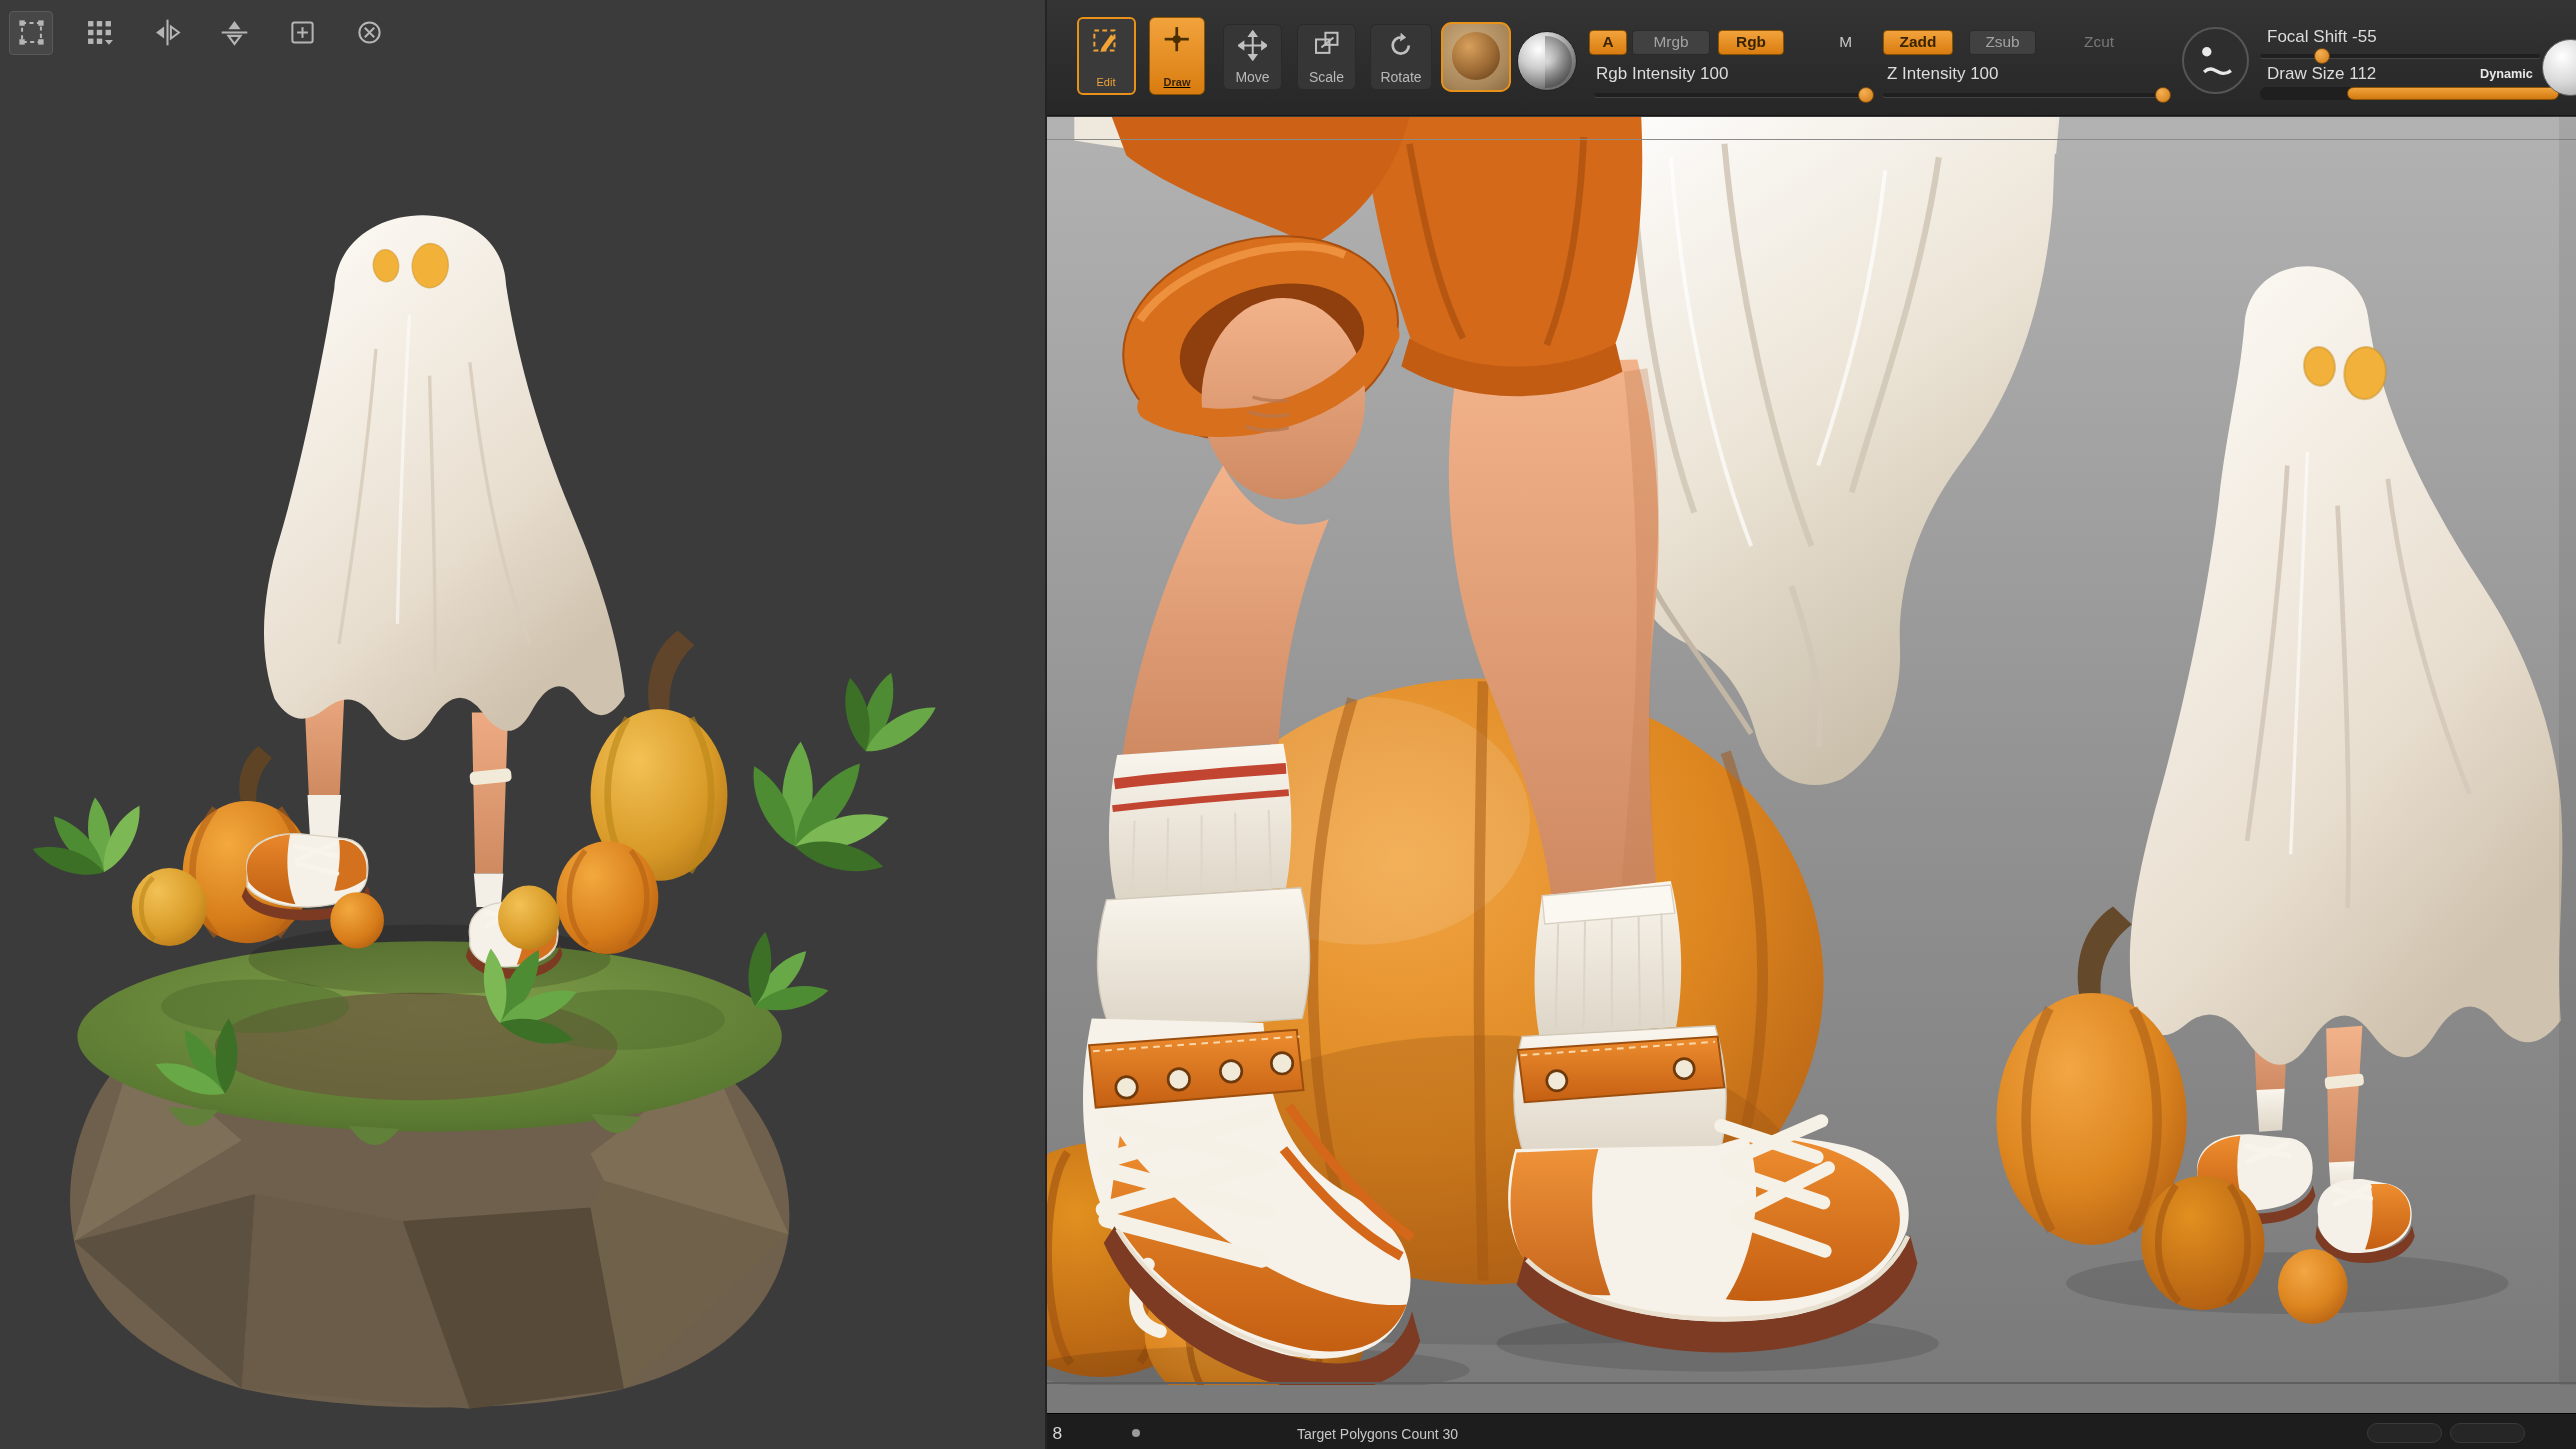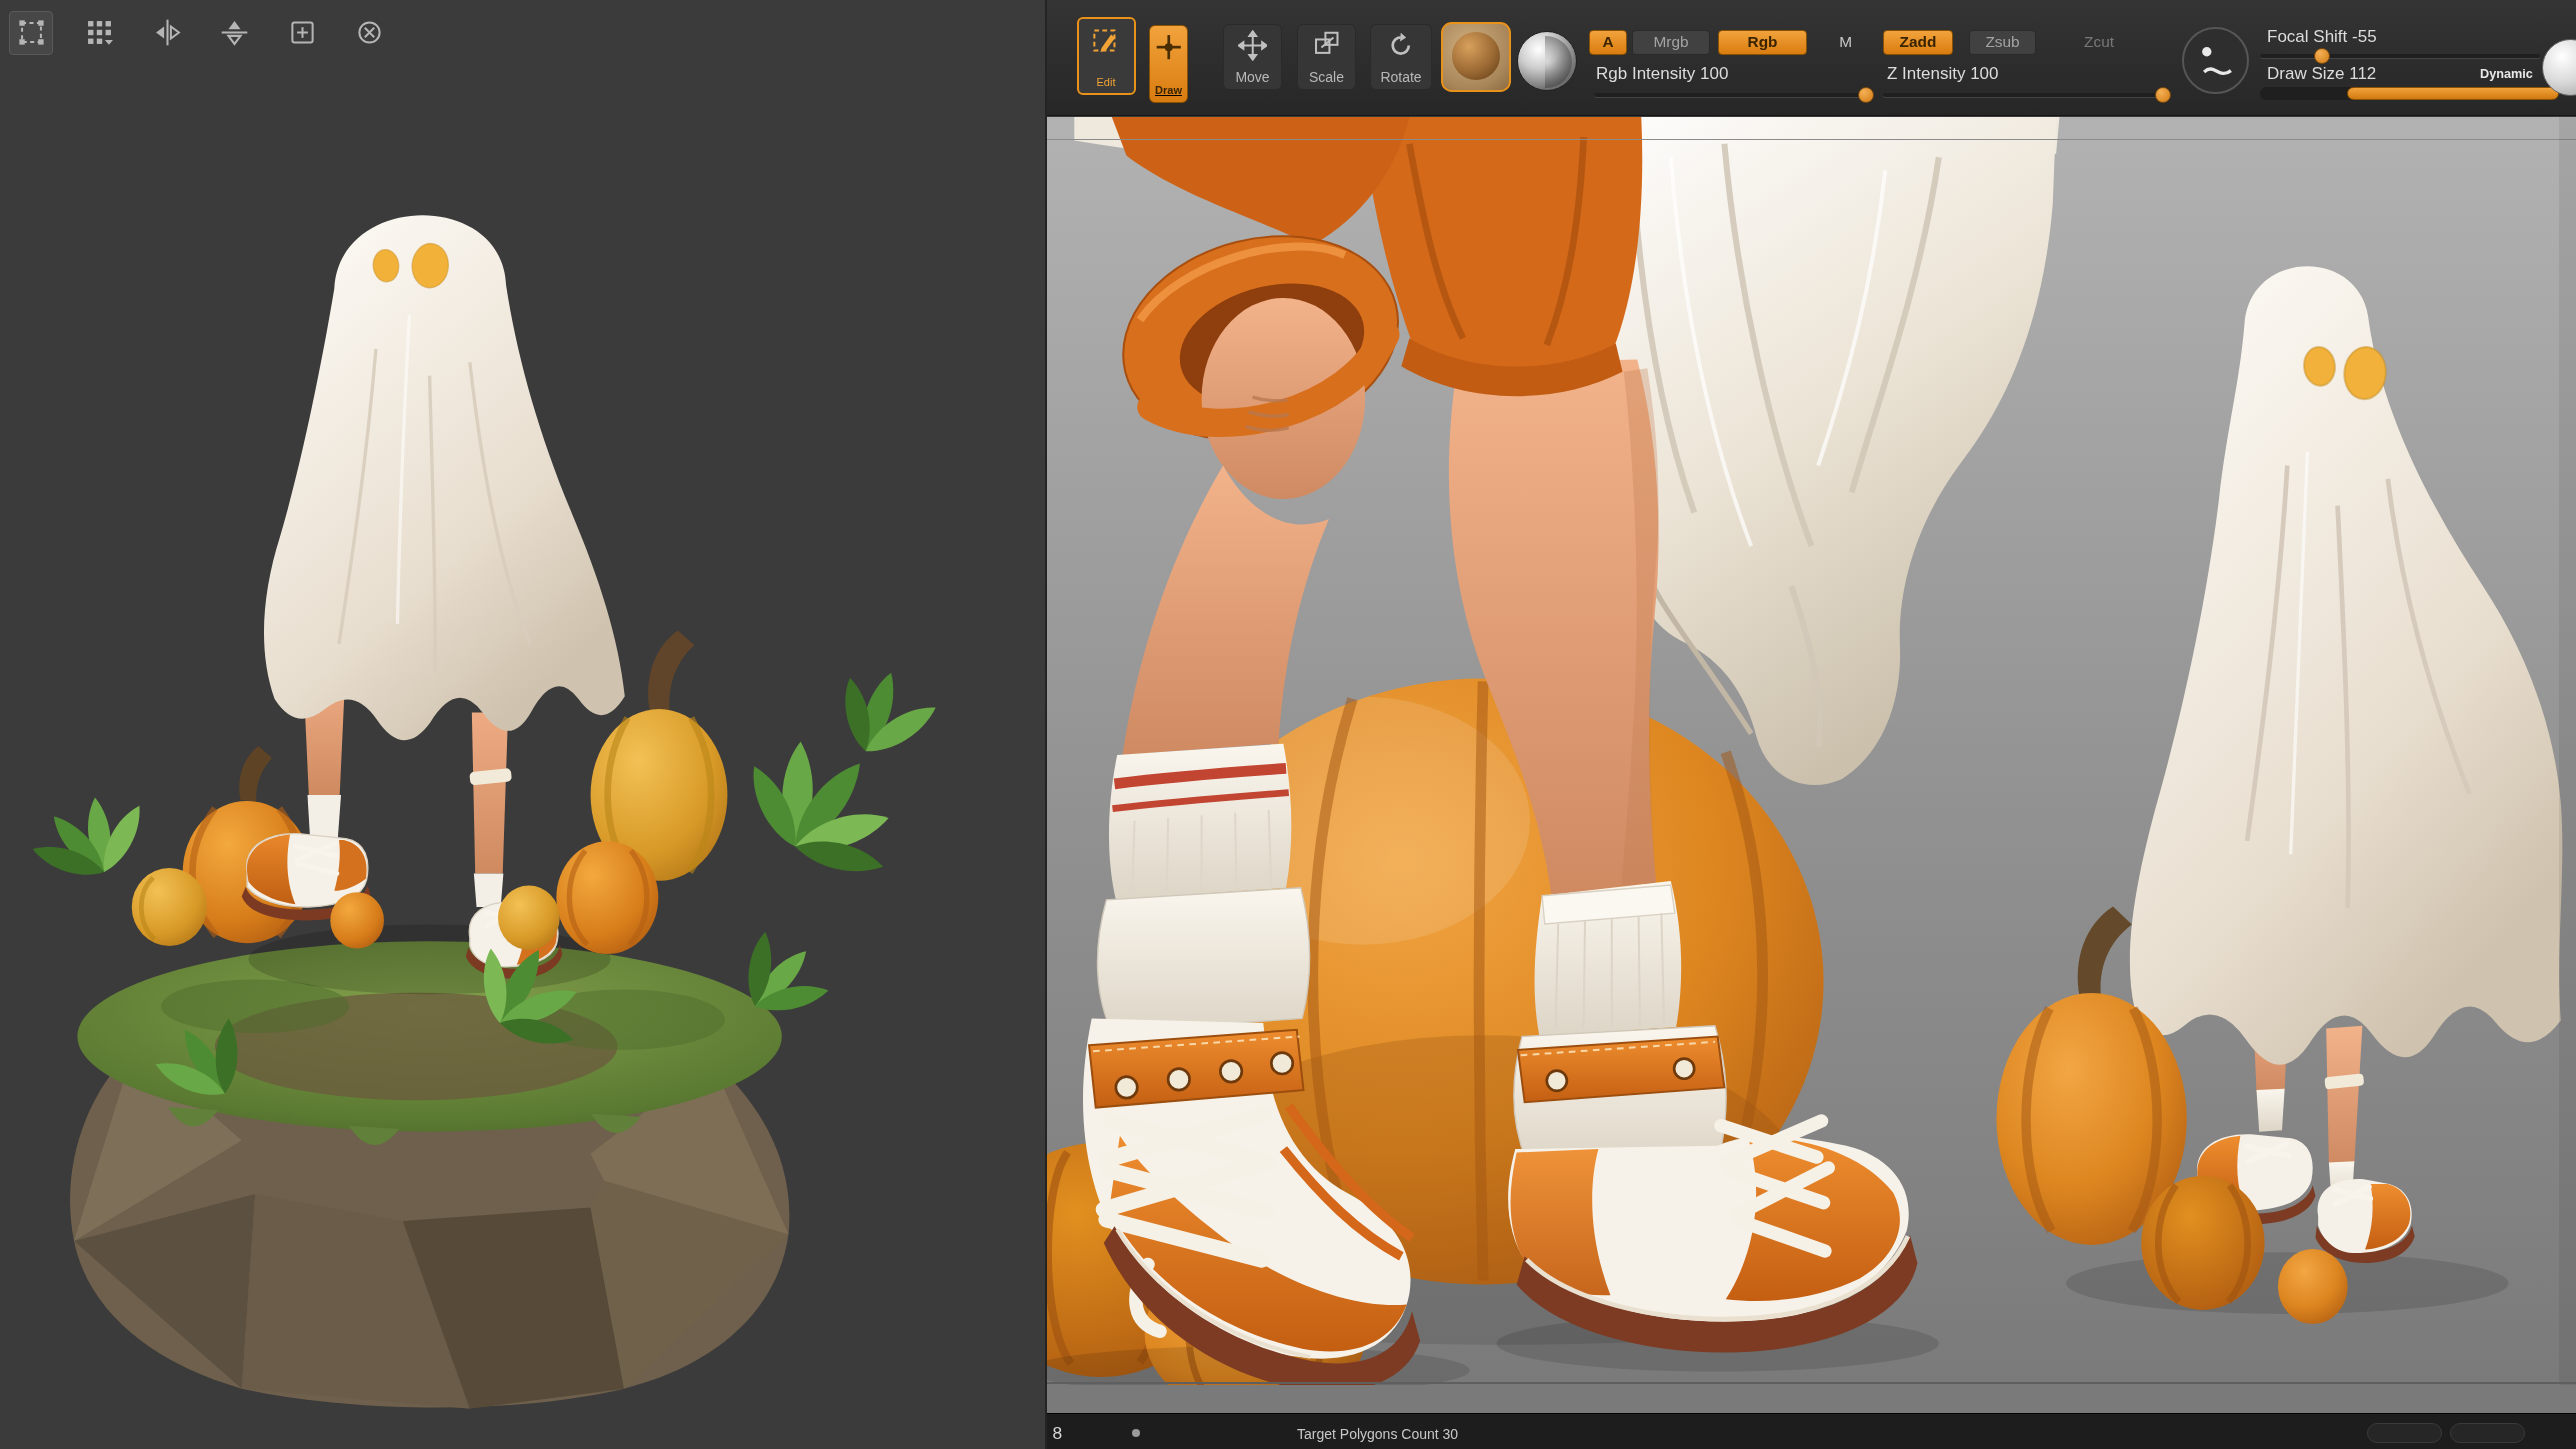--- a/index.html
+++ b/index.html
@@ -12,21 +12,21 @@
   .ltool.sel{background:#474747;border:0.7px solid #5a5a5a;}
   
   #right{position:absolute;left:1047px;top:0;width:1529px;height:1449px;}
   #divider{position:absolute;left:1045px;top:0;width:2px;height:1449px;background:#242424;}
   #shelf{position:absolute;left:0;top:0;width:1529px;height:115px;
     background:linear-gradient(#343434,#272727);border-bottom:1.3px solid #161616;overflow:hidden;}
   .tool-btn{position:absolute;border-radius:6px;display:flex;flex-direction:column;align-items:center;justify-content:space-between;padding:5.4px 2.7px 4px 2.7px;box-sizing:border-box;cursor:pointer;}
   .tool-btn .tool-label{font-size:11px;line-height:14.8px;}
   .btn-edit{left:29.5px;top:17.4px;width:59px;height:78px;background:#3a3a3a;border:2px solid #e8921a;}
   .btn-edit .tool-label{color:#f2a335;}
-  .btn-draw{left:102px;top:25px;width:39px;height:78px;background:linear-gradient(#f2a33c,#d97c10);border:1.3px solid #8a5200;text-decoration:underline;}
+  .btn-draw{left:102px;top:17px;width:56px;height:78px;background:linear-gradient(#f2a33c,#d97c10);border:1.3px solid #8a5200;text-decoration:underline;}
   .btn-draw .tool-label{color:#3a2400;font-weight:bold;}
   .btn-plain{background:#363636;border:0.7px solid #2a2a2a;}
   .btn-move{left:176px;top:24px;width:59px;height:66px;}
   .btn-scale{left:250px;top:24px;width:59px;height:66px;}
   .btn-rotate{left:323px;top:24px;width:62px;height:66px;}
   .btn-plain .tool-label{color:#b8b8b8;font-size:14px;}
   #brush-thumb{position:absolute;left:394px;top:22px;width:70px;height:70px;border-radius:10.7px;
     background:radial-gradient(circle at 40% 35%, #cfae7e, #a8865a 70%, #8a6a42);border:2px solid #e8921a;box-sizing:border-box;overflow:hidden;cursor:pointer;}
   #brush-thumb .ball{position:absolute;left:9.4px;top:8px;width:48px;height:48px;border-radius:50%;
     background:radial-gradient(circle at 35% 30%, #d8a05c, #9c6a34 55%, #5e3a14);}
@@ -35,21 +35,21 @@
   #sphere-icon .swirl{position:absolute;left:27px;top:4px;width:27px;height:52px;border-radius:0 27px 27px 0;
     background:radial-gradient(circle at 10% 50%, rgba(40,40,40,.0), rgba(40,40,40,.55));}
   .chip{position:absolute;top:29.5px;height:25.5px;border-radius:4px;display:flex;align-items:center;justify-content:center;
     font-size:15.4px;cursor:pointer;box-sizing:border-box;}
   .chip-orange{background:linear-gradient(#f2a33c,#d97c10);color:#3a2400;border:0.7px solid #8a5200;font-weight:bold;}
   .chip-dark{background:#414141;color:#a3a3a3;border:0.7px solid #2a2a2a;}
   .chip-ghost{background:none;color:#c8c8c8;border:none;}
   .chip-disabled{background:none;color:#787878;border:none;}
   #chip-a{left:542px;width:38px;}
   #chip-mrgb{left:585px;width:78px;}
-  #chip-rgb{left:671px;width:89px;}
+  #chip-rgb{left:671px;width:66px;}
   #chip-m{left:784px;width:29.5px;}
   #chip-zadd{left:836px;width:70px;}
   #chip-zsub{left:922px;width:67px;}
   #chip-zcut{left:1025px;width:54px;}
   .slider-label{position:absolute;font-size:17px;color:#dcdcdc;white-space:nowrap;}
   .slider-track{position:absolute;height:4px;background:#1f1f1f;border-radius:2px;box-shadow:0 0.7px 0 #4e4e4e;cursor:pointer;}
   .slider-handle{position:absolute;top:-6px;width:16px;height:16px;border-radius:50%;
     background:radial-gradient(circle at 35% 30%, #f5b055, #d07a12);border:1.3px solid #7a4a10;box-sizing:border-box;}
   #rgb-label{left:549px;top:64px;}
   #rgb-track{left:547px;top:93px;width:280px;}

